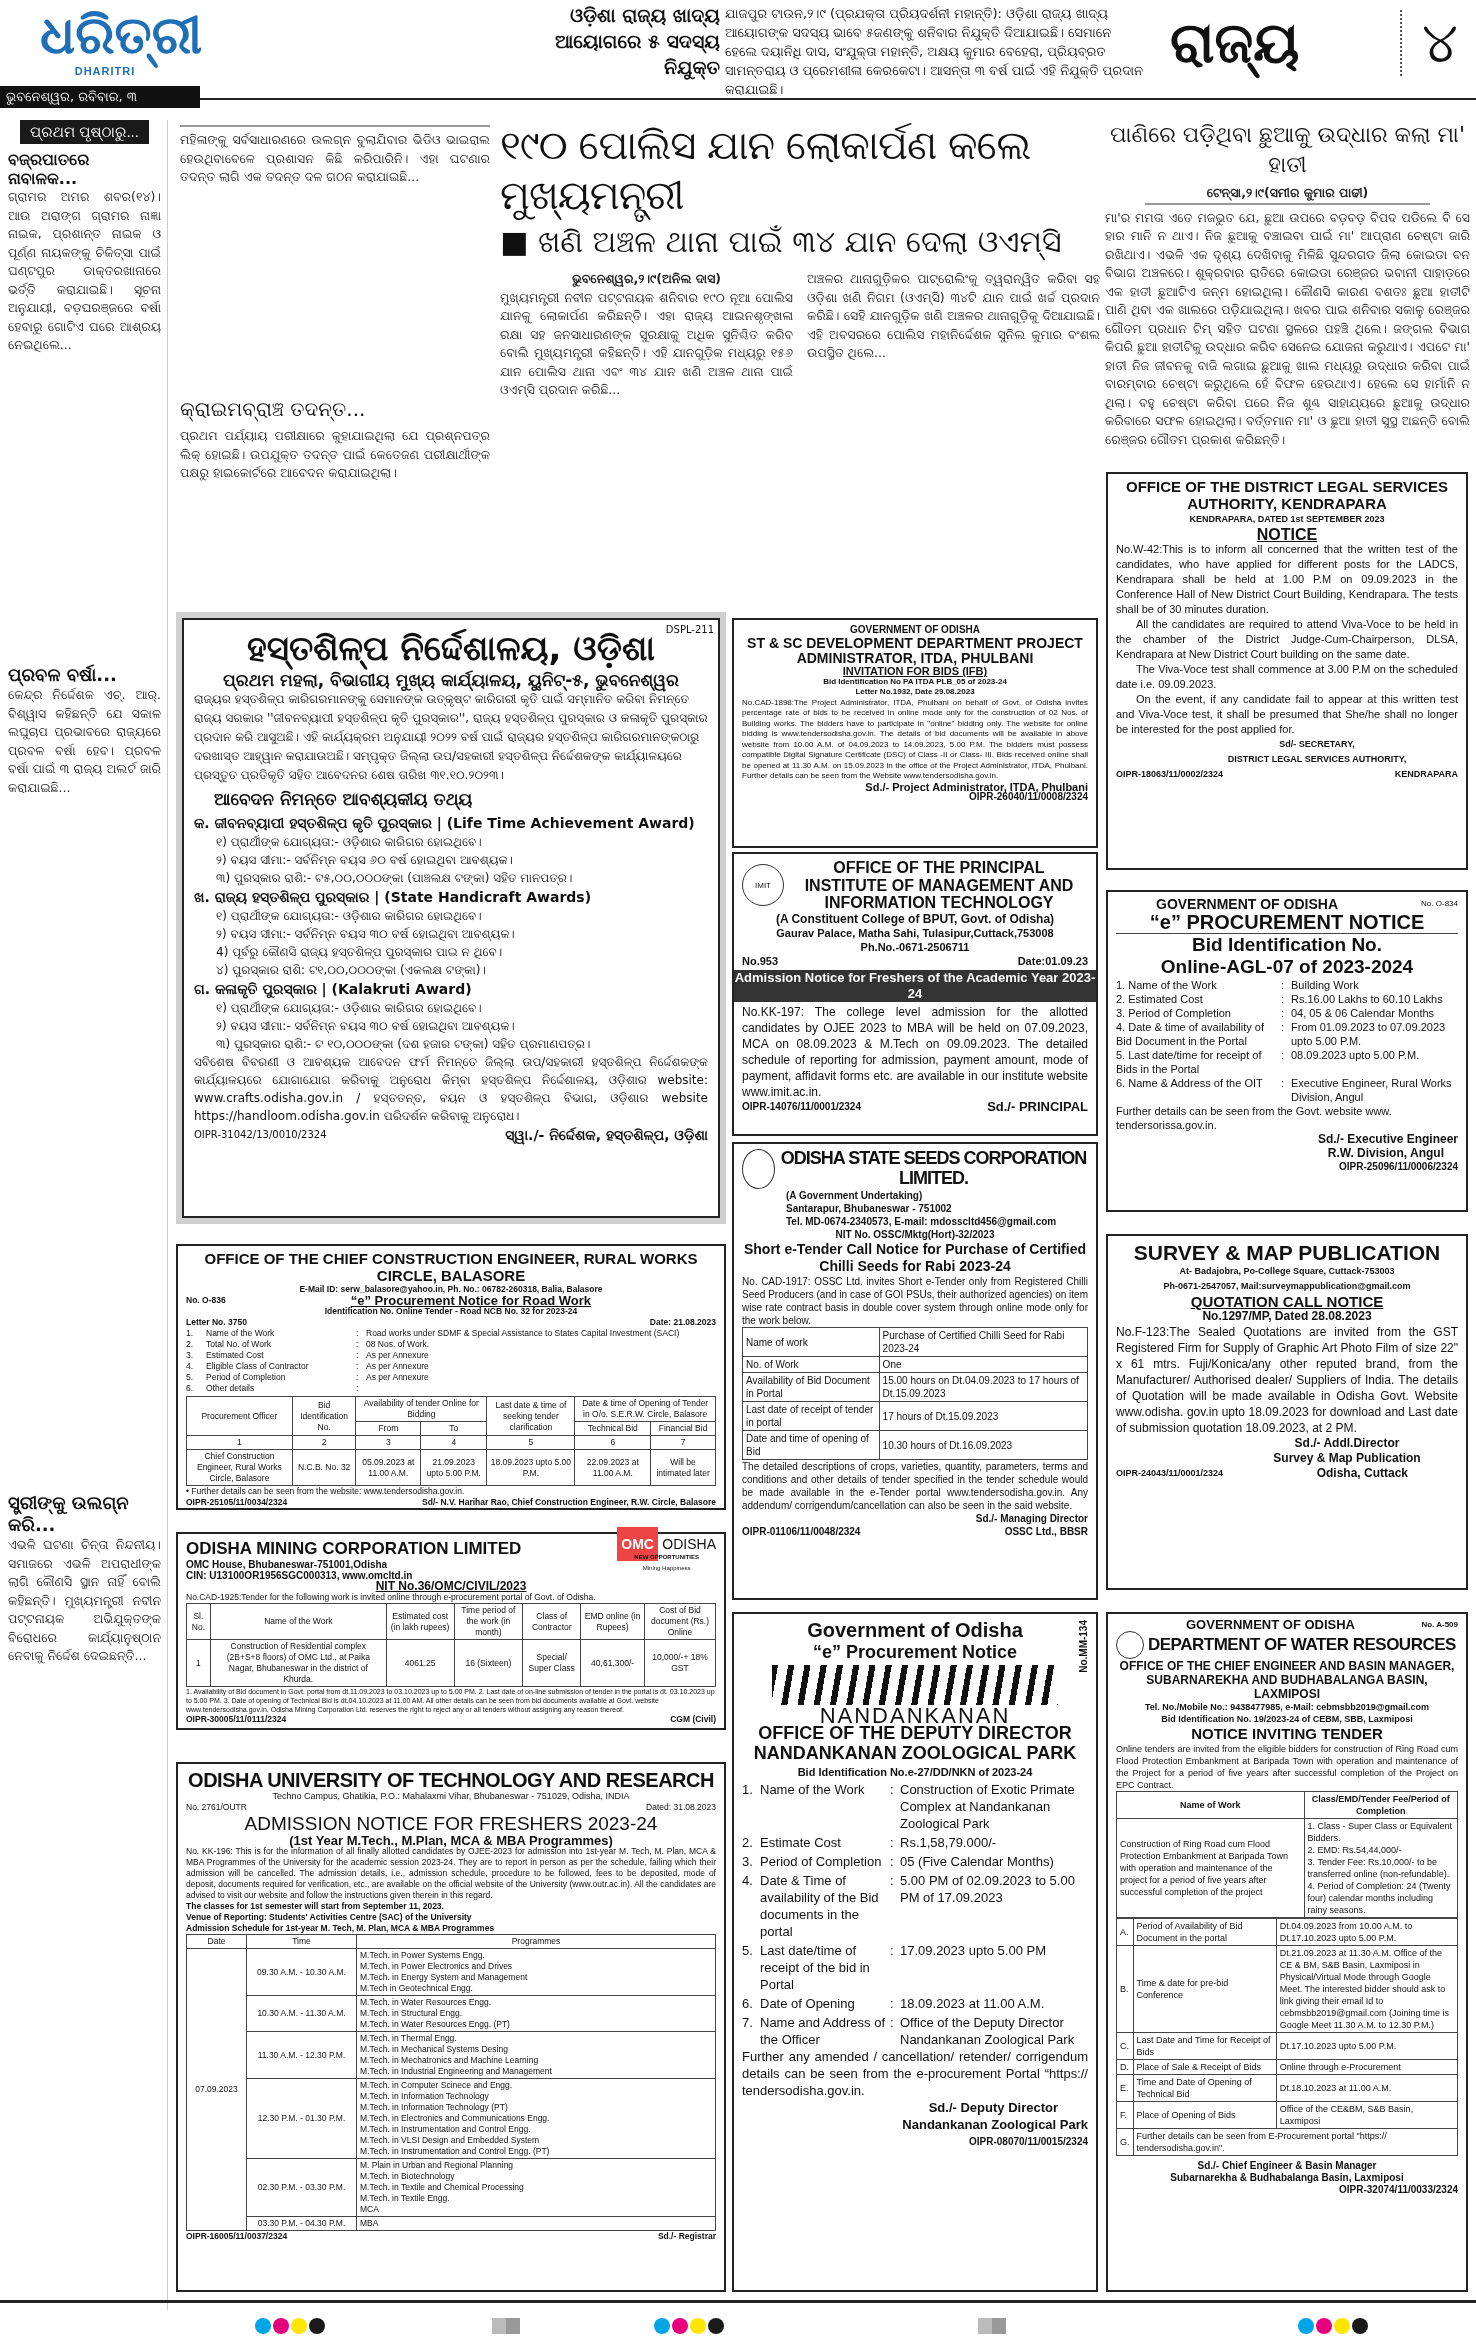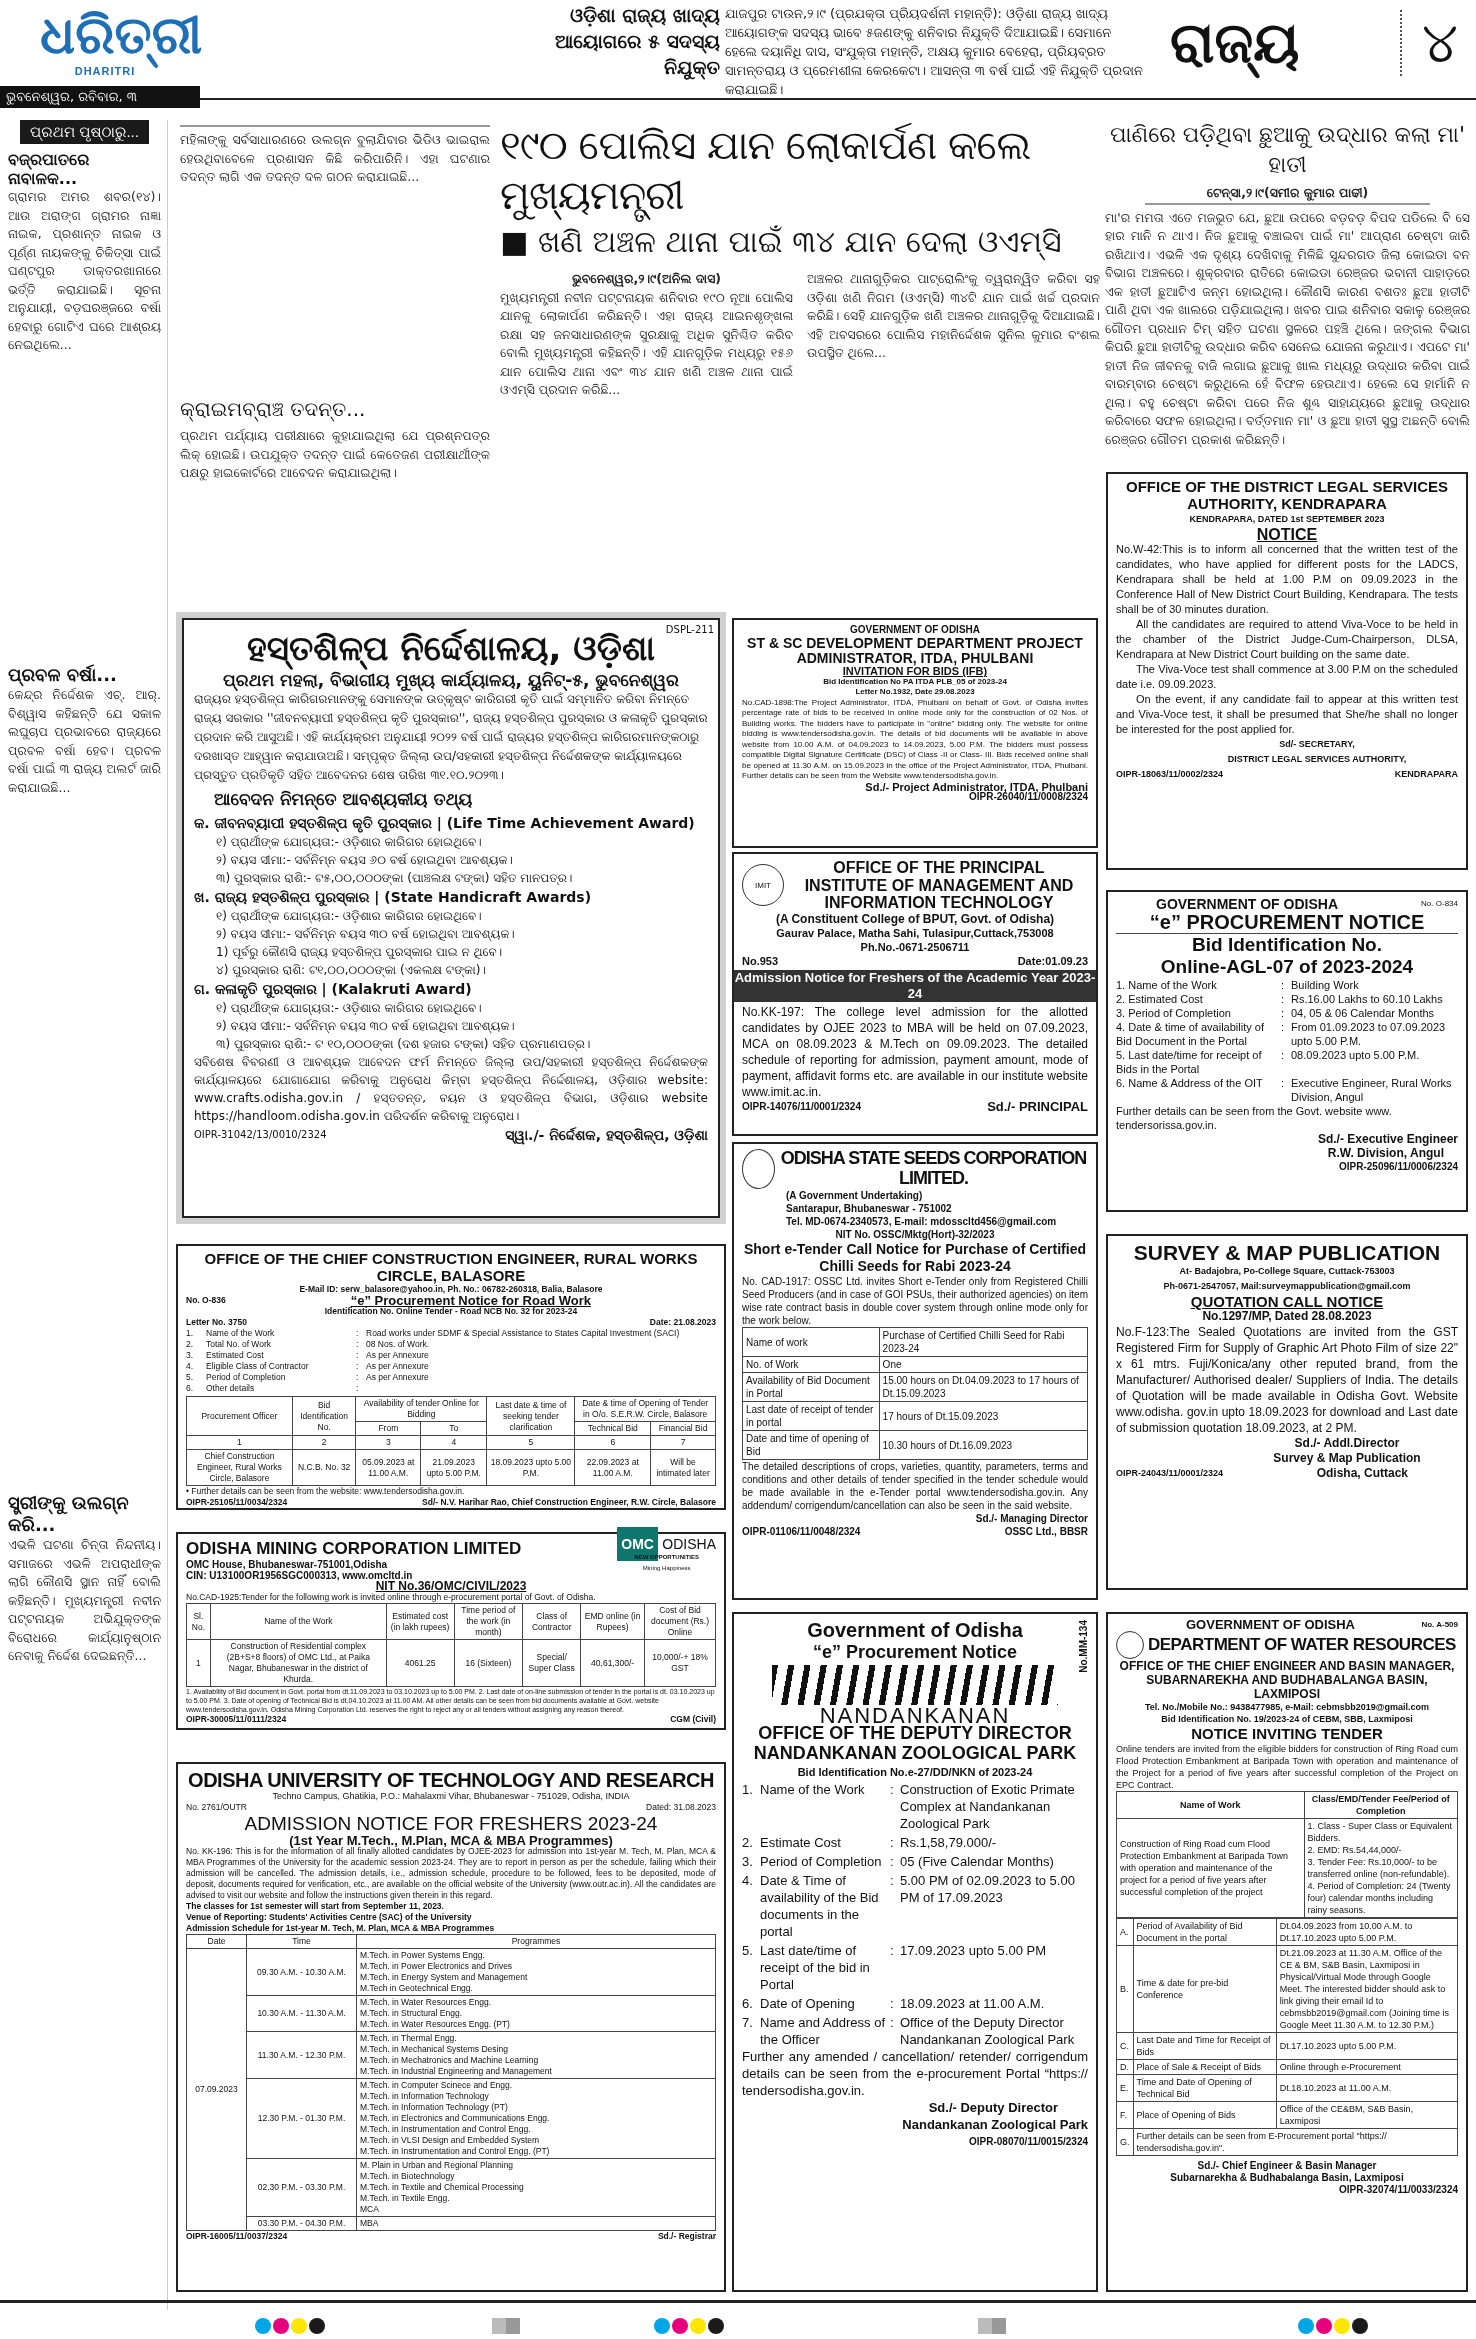--- a/index.html
+++ b/index.html
@@ -99,21 +99,21 @@
         <div>୧) ପ୍ରାର୍ଥୀଙ୍କ ଯୋଗ୍ୟତା:- ଓଡ଼ିଶାର କାରିଗର ହୋଇଥିବେ।</div>
         <div>୨) ବୟସ ସୀମା:- ସର୍ବନିମ୍ନ ବୟସ ୬୦ ବର୍ଷ ହୋଇଥିବା ଆବଶ୍ୟକ।</div>
         <div>୩) ପୁରସ୍କାର ରାଶି:- ଟ୫,୦୦,୦୦୦ଙ୍କା (ପାଞ୍ଚଲକ୍ଷ ଟଙ୍କା) ସହିତ ମାନପତ୍ର।</div>
       </div>
     </div>
     <div>
       <div style="font-weight:bold;font-size:14px">ଖ. ରାଜ୍ୟ ହସ୍ତଶିଳ୍ପ ପୁରସ୍କାର | (State Handicraft Awards)</div>
       <div style="padding-left:22px;font-size:12px;line-height:18px">
         <div>୧) ପ୍ରାର୍ଥୀଙ୍କ ଯୋଗ୍ୟତା:- ଓଡ଼ିଶାର କାରିଗର ହୋଇଥିବେ।</div>
         <div>୨) ବୟସ ସୀମା:- ସର୍ବନିମ୍ନ ବୟସ ୩୦ ବର୍ଷ ହୋଇଥିବା ଆବଶ୍ୟକ।</div>
-        <div>1) ପୂର୍ବରୁ କୌଣସି ରାଜ୍ୟ ହସ୍ତଶିଳ୍ପ ପୁରସ୍କାର ପାଇ ନ ଥିବେ।</div>
+        <div>4) ପୂର୍ବରୁ କୌଣସି ରାଜ୍ୟ ହସ୍ତଶିଳ୍ପ ପୁରସ୍କାର ପାଇ ନ ଥିବେ।</div>
         <div>୪) ପୁରସ୍କାର ରାଶି: ଟ୧,୦୦,୦୦୦ଙ୍କା (ଏକଲକ୍ଷ ଟଙ୍କା)।</div>
       </div>
     </div>
     <div>
       <div style="font-weight:bold;font-size:14px">ଗ. କଳାକୃତି ପୁରସ୍କାର | (Kalakruti Award)</div>
       <div style="padding-left:22px;font-size:12px;line-height:18px">
         <div>୧) ପ୍ରାର୍ଥୀଙ୍କ ଯୋଗ୍ୟତା:- ଓଡ଼ିଶାର କାରିଗର ହୋଇଥିବେ।</div>
         <div>୨) ବୟସ ସୀମା:- ସର୍ବନିମ୍ନ ବୟସ ୩୦ ବର୍ଷ ହୋଇଥିବା ଆବଶ୍ୟକ।</div>
         <div>୩) ପୁରସ୍କାର ରାଶି:- ଟ ୧୦,୦୦୦ଙ୍କା (ଦଶ ହଜାର ଟଙ୍କା) ସହିତ ପ୍ରମାଣପତ୍ର।</div>
       </div>
@@ -208,21 +208,21 @@
 </div>
 
 <div class="abs ad" style="left:176px;top:1532px;width:550px;height:198px;font-size:8.5px;line-height:11px">
   <div class="row">
     <div>
       <div style="font-size:17px;font-weight:bold;line-height:20px">ODISHA MINING CORPORATION LIMITED</div>
       <div style="font-size:10px;font-weight:bold">OMC House, Bhubaneswar-751001,Odisha</div>
       <div style="font-size:10px;font-weight:bold">CIN: U13100OR1956SGC000313, www.omcltd.in</div>
     </div>
     <div style="text-align:center">
-      <span style="background:#0f766e;color:#fff;font-weight:bold;padding:9px 4px;font-size:14px">OMC</span>
+      <span style="background:#ef4444;color:#fff;font-weight:bold;padding:9px 4px;font-size:14px">OMC</span>
       <span style="font-size:14px;margin-left:2px">ODISHA</span>
       <div style="font-size:6px;font-weight:bold">NEW OPPORTUNITIES</div>
       <div style="font-size:6px">Mining Happiness</div>
     </div>
   </div>
   <div class="c u" style="font-size:12px;font-weight:bold">NIT No.36/OMC/CIVIL/2023</div>
   <div>No.CAD-1925:Tender for the following work is invited online through e-procurement portal of Govt. of Odisha.</div>
   <table style="text-align:center">
     <tbody>
         <tr>

